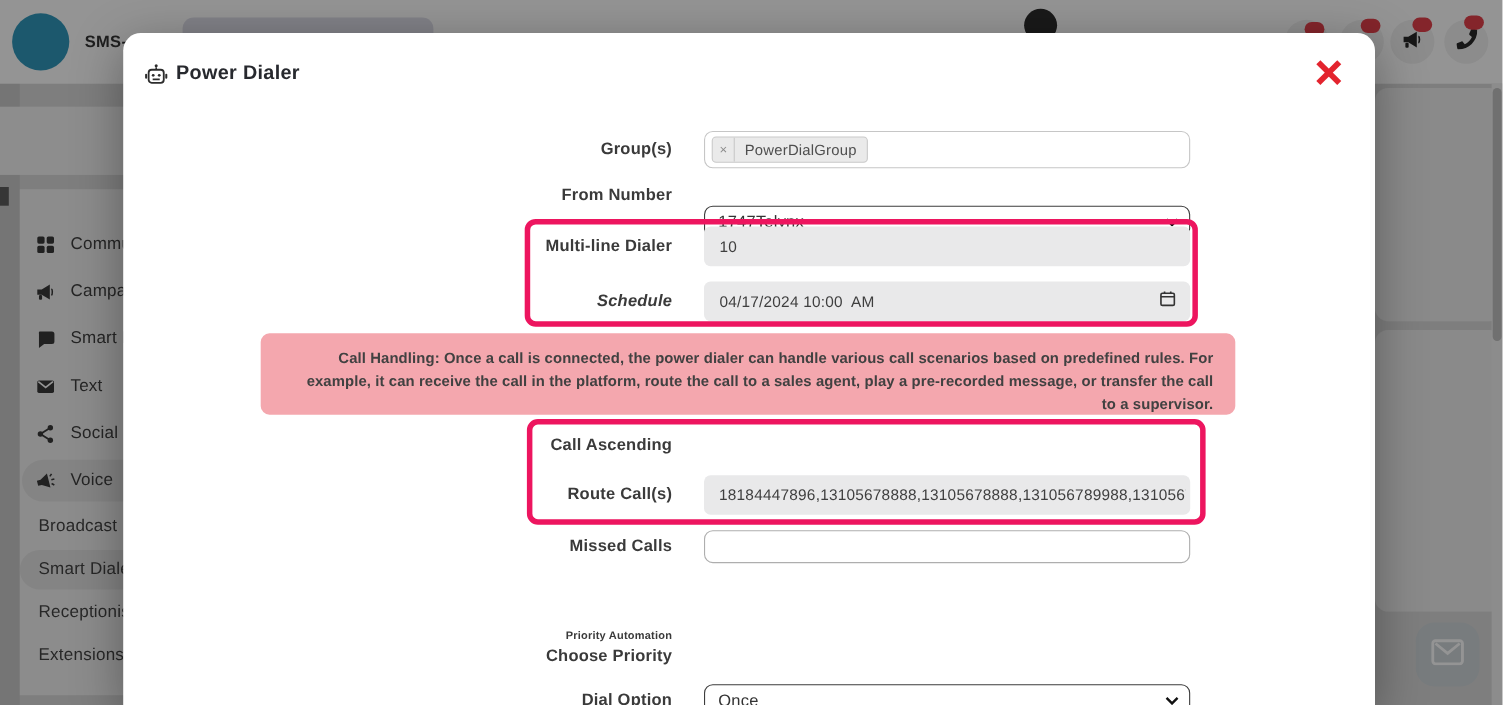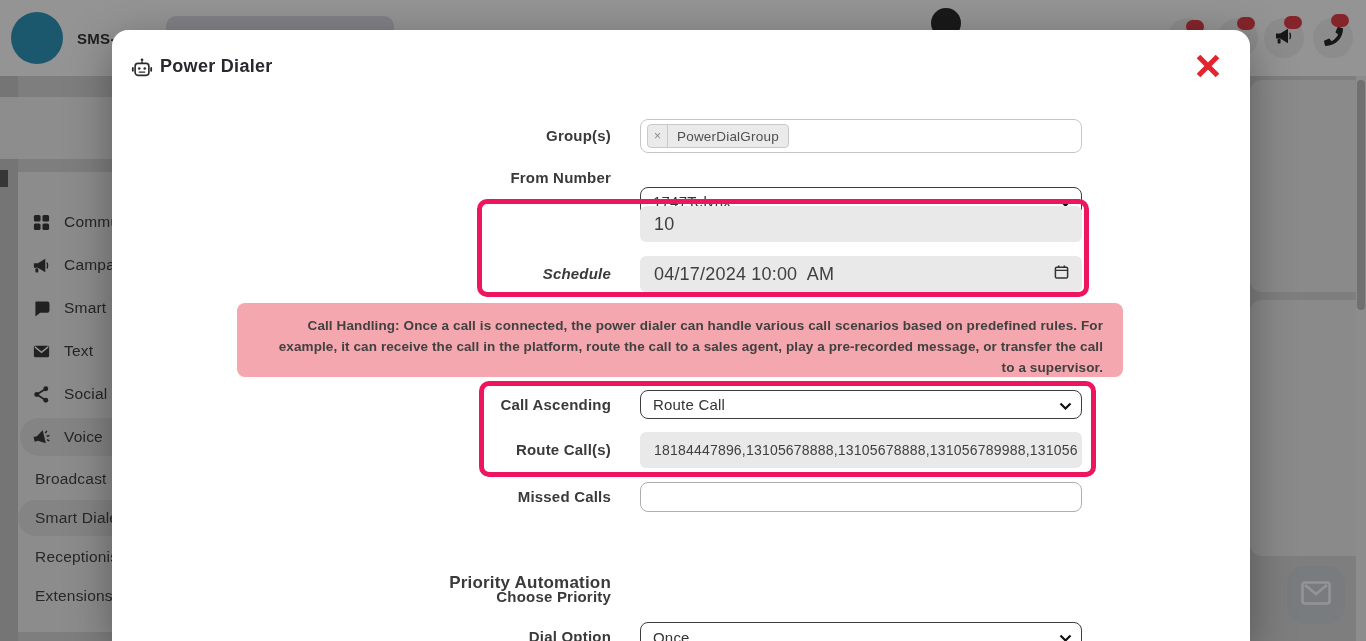--- a/index.html
+++ b/index.html
@@ -50,32 +50,32 @@
 
   .tagbox { height:34px; border:1.5px solid #c6c6c6; border-radius:8px; background:#fff; display:flex; align-items:center; padding-left:6px; }
   .tag { display:inline-flex; align-items:center; height:24px; background:#eaeaea; border:1px solid #c9c9c9; border-radius:4px; font-size:13.5px; color:#4f4f4f; overflow:hidden; }
   .tag-x { display:flex; align-items:center; justify-content:center; width:20px; height:100%; border-right:1px solid #c9c9c9; color:#8a8a8a; font-size:12px; cursor:pointer; }
   .tag-label { padding:0 9px; letter-spacing:.2px; }
 
   .selwrap { position:relative; height:100%; }
   select.sel { appearance:none; -webkit-appearance:none; width:100%; height:100%; border:1.8px solid #3d3d3d; border-radius:8px; background:#fff; font-family:inherit; font-size:15px; color:#333; padding:0 30px 0 12px; letter-spacing:.2px; }
   .chev { position:absolute; right:10px; top:50%; transform:translateY(-50%); pointer-events:none; }
 
-  .gray-input { width:100%; height:100%; border:none; border-radius:6px; background:#e9e9ea; font-family:inherit; font-size:18px; color:#3f3f3f; padding:0 36px 0 14px; letter-spacing:.2px; }
+  .gray-input { width:100%; height:100%; border:none; border-radius:6px; background:#e9e9ea; font-family:inherit; font-size:14px; color:#3f3f3f; padding:0 36px 0 14px; letter-spacing:.2px; }
   .gray-input.nums { font-size:14px; padding-right:4px; }
   .white-input { width:100%; height:100%; border:1.5px solid #aeaeae; border-radius:8px; background:#fff; font-family:inherit; font-size:15px; color:#333; padding:0 12px; }
   .cal-ic { position:absolute; right:13px; top:50%; transform:translateY(-50%); pointer-events:none; }
 
   .hl-rect { position:absolute; border:5px solid #ed155f; border-radius:10px; pointer-events:none; z-index:12; }
   .hl-1 { left:365px; top:169px; width:612px; height:98px; }
   .hl-2 { left:367px; top:351px; width:617px; height:96px; }
 
   .note { position:absolute; left:125px; top:273px; width:886px; height:74px; background:#f4a7ae; border-radius:8px; padding:13px 20px 0 26px; font-size:13.5px; font-weight:700; color:#414141; text-align:right; line-height:1.55; letter-spacing:.1px; }
 
-  .pheading { position:absolute; right:639px; top:543px; font-size:17px; font-weight:700; color:#3a3a3a; letter-spacing:.2px; }
+  .pheading { position:absolute; right:639px; top:543px; font-size:10px; font-weight:700; color:#3a3a3a; letter-spacing:.2px; }
 </style>
 </head>
 <body>
 
 <div id="app">
 
   <div class="content-bg"></div>
   <div class="left-gutter"></div>
   <div class="gutter-notch"></div>
 
@@ -259,20 +259,21 @@
           <option>1747Telynx</option>
         </select>
         <span class="chev">
           <svg width="13" height="8" viewBox="0 0 13 8">
               <path d="M1.5 1.5l5 5 5-5" stroke="#111" stroke-width="2.2" fill="none"></path>
             </svg>
         </span>
       </div>
     </div>
 
+    <div class="flabel" style="top:176px; line-height:36px;">Multi-line Dialer</div>
     <div class="fctrl" style="top:176px; height:36px;">
       <input class="gray-input" readonly="" value="10" style="">
     </div>
 
     <div class="flabel" style="top:226px; line-height:36px;font-style:italic;">Schedule</div>
     <div class="fctrl" style="top:226px; height:36px;border-radius:11px;">
       <div class="selwrap">
         <input class="gray-input" readonly="" value="04/17/2024 10:00  AM" style="">
         <span class="cal-ic">
           <svg width="15" height="15" viewBox="0 0 16 16">
@@ -283,32 +284,20 @@
             </svg>
         </span>
       </div>
     </div>
 
     <div class="hl-rect hl-1"></div>
 
     <div class="note">Call Handling: Once a call is connected, the power dialer can handle various call scenarios based on predefined rules. For example, it can receive the call in the platform, route the call to a sales agent, play a pre-recorded message, or transfer the call to a supervisor.</div>
 
     <div class="flabel" style="top:360px; line-height:29px;">Call Ascending</div>
-    <div class="fctrl" style="top:360px; height:29px;">
-      <div class="selwrap">
-        <select class="sel">
-          <option>Route Call</option>
-        </select>
-        <span class="chev">
-          <svg width="13" height="8" viewBox="0 0 13 8">
-              <path d="M1.5 1.5l5 5 5-5" stroke="#111" stroke-width="2.2" fill="none"></path>
-            </svg>
-        </span>
-      </div>
-    </div>
 
     <div class="flabel" style="top:402px; line-height:36px;">Route Call(s)</div>
     <div class="fctrl" style="top:402px; height:36px;">
       <input class="gray-input nums" readonly="" value="18184447896,13105678888,13105678888,131056789988,13105678" style="">
     </div>
 
     <div class="hl-rect hl-2"></div>
 
     <div class="flabel" style="top:452px; line-height:30px;">Missed Calls</div>
     <div class="fctrl" style="top:452px; height:30px;">

